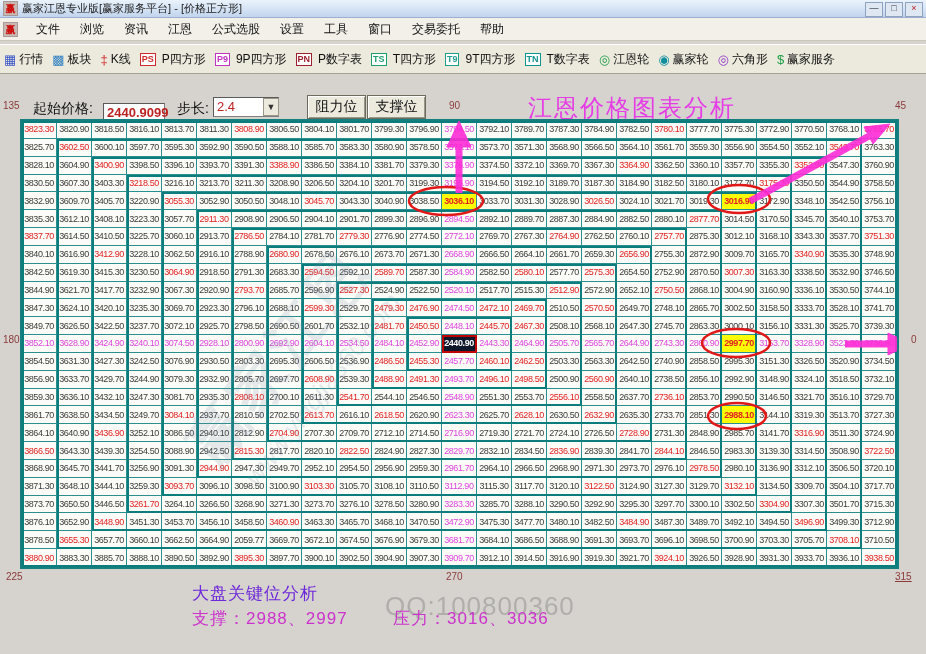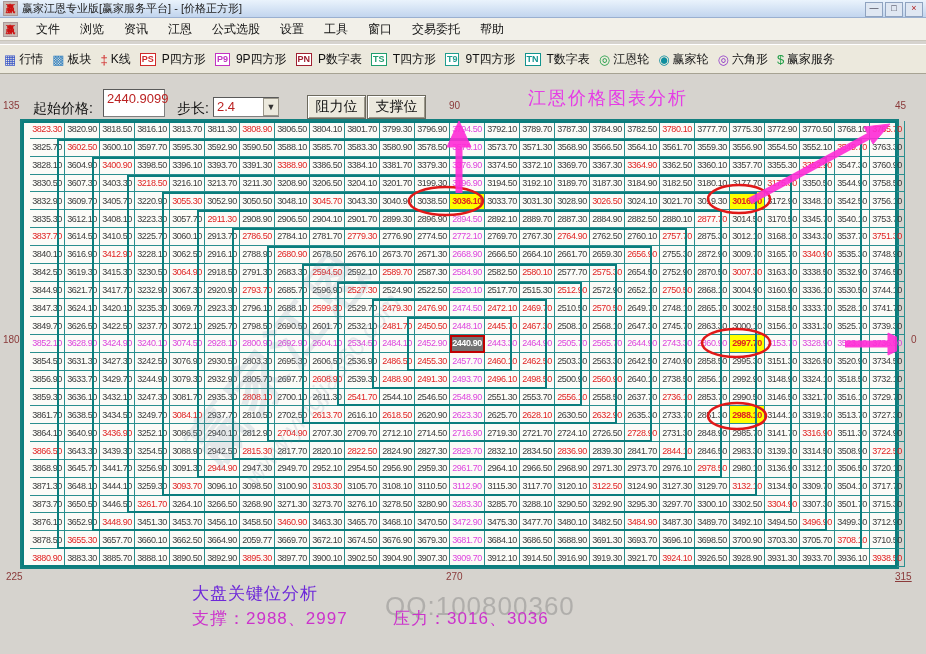--- a/index.html
+++ b/index.html
@@ -32,34 +32,34 @@
   .ctl-label{position:absolute;font-size:14px;color:#111;}
   .ctl-input{position:absolute;background:#fff;border:1px solid #7f7f7f;
     border-top-color:#5a5a5a;border-left-color:#5a5a5a;font-size:13px;color:#b22;
     padding:1px 3px;box-sizing:border-box;}
   .combo-arrow{position:absolute;width:16px;height:18px;background:#ece9dd;border:1px solid #9a968a;
     text-align:center;line-height:16px;font-size:9px;color:#333;box-sizing:border-box;}
   .btn3d{position:absolute;height:22px;background:#ece9dd;border:1px solid #6d6a5e;
     box-shadow:inset 1px 1px 0 #fff, inset -1px -1px 0 #9b978a;
     font-size:14px;color:#111;text-align:center;line-height:21px;}
   .angle{position:absolute;font-size:10px;color:#8b3a3a;}
-  .chart-title{position:absolute;left:528px;top:86px;font-size:18px;color:#e63ce6;letter-spacing:2px;}
+  .chart-title{position:absolute;left:528px;top:92px;font-size:24px;color:#e63ce6;letter-spacing:2px;}
   
   #grid{position:absolute;left:20px;top:119px;width:875px;height:446px;background:#fbfbf7;
     border:2px solid #157f7f;box-sizing:content-box;}
-  #cells{position:absolute;left:8px;top:0;width:875px;height:446px;display:grid;
+  #cells{position:absolute;left:0;top:0;width:875px;height:446px;display:grid;
     grid-template-columns:repeat(25,1fr);grid-template-rows:repeat(25,1fr);}
   .cell{border-right:1px solid #2a8f8f;border-bottom:1px solid #2a8f8f;
     font-size:9px;display:flex;align-items:center;justify-content:center;
     overflow:hidden;white-space:nowrap;letter-spacing:-0.4px;box-sizing:border-box;}
   .cn{color:#3a3a3a;}
   .cr{color:#e02222;}
   .cp{color:#dd44dd;}
   .cy{color:#e02222;background:#ffff00;font-weight:bold;}
-  .cc{color:#fff;background:#737373;font-weight:bold;outline:2px solid #c00000;outline-offset:-2px;}
+  .cc{color:#fff;background:#0f172a;font-weight:bold;outline:2px solid #c00000;outline-offset:-2px;}
   .ring{position:absolute;border:2px solid #0b7d7d;pointer-events:none;box-sizing:border-box;}
   #overlay{position:absolute;left:0;top:0;pointer-events:none;}
   
   .wm-brand{position:absolute;left:60px;top:190px;width:420px;transform:rotate(-52deg);
     transform-origin:center;color:rgba(110,135,160,0.16);text-align:center;pointer-events:none;}
   .wm-brand .big{font-size:58px;font-weight:bold;letter-spacing:6px;}
   .wm-brand .small{font-size:26px;font-style:italic;}
   .wm-qq{position:absolute;left:363px;top:470px;font-size:26px;color:rgba(120,120,120,0.4);
     letter-spacing:1px;pointer-events:none;text-align:right;}
   
@@ -135,21 +135,21 @@
     </span>
     <span class="toolitem">
       <span class="toolglyph" style="color: rgb(31, 158, 70);">$</span>
       <span>赢家服务</span>
     </span>
   </div>
 
 <div class="controls">
   <span class="angle" style="left:3px;top:24px;">135</span>
   <span class="ctl-label" style="left:33px;top:24px;">起始价格:</span>
-  <span class="ctl-input" style="left:103px;top:13px;width:62px;height:28px;">2440.9099</span>
+  <span class="ctl-input" style="left:103px;top:27px;width:62px;height:28px;font-weight:bold;">2440.9099</span>
   <span class="ctl-label" style="left:177px;top:24px;">步长:</span>
   <span class="ctl-input" style="left:213px;top:21px;width:66px;height:20px;">2.4</span>
   <span class="combo-arrow" style="left:263px;top:22px;">▼</span>
   <span class="btn3d" style="left:307px;top:19px;width:57px;">阻力位</span>
   <span class="btn3d" style="left:367px;top:19px;width:57px;">支撑位</span>
   <span class="angle" style="left:449px;top:24px;">90</span>
   <span class="angle" style="left:895px;top:24px;">45</span>
 </div>
 <div class="chart-title">江恩价格图表分析</div>
 

